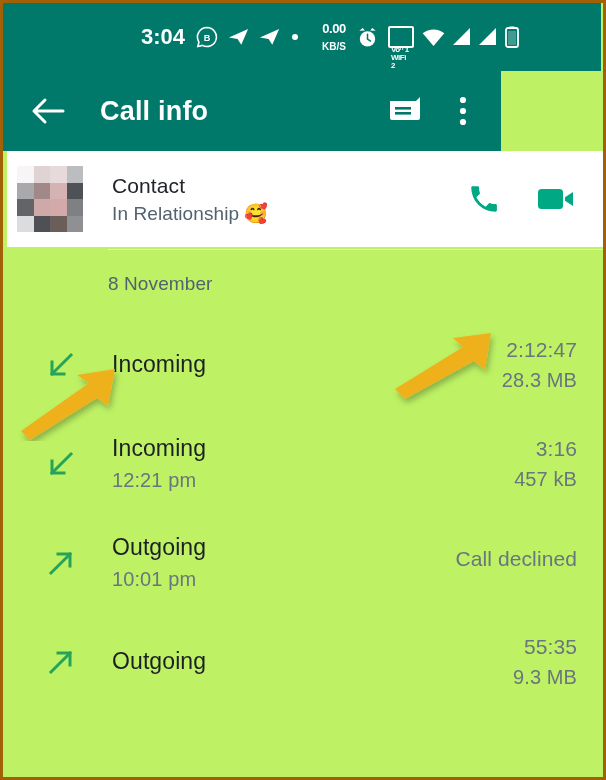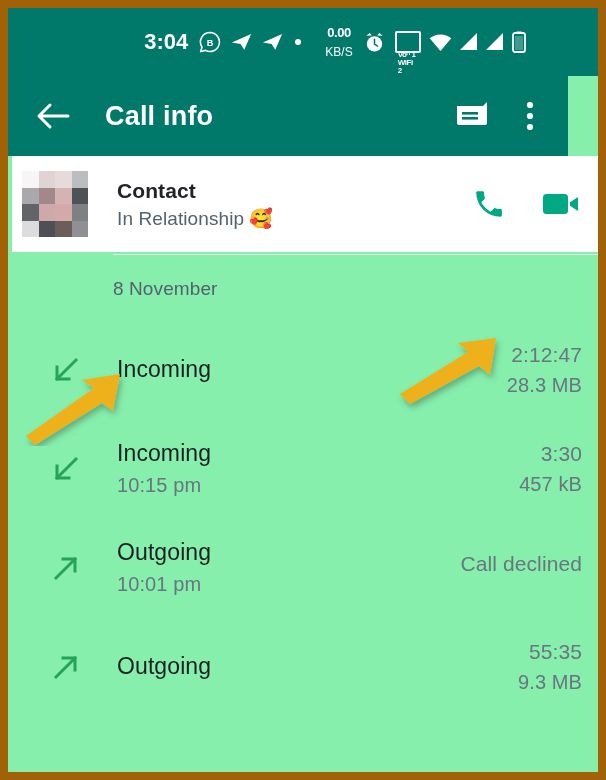--- a/index.html
+++ b/index.html
@@ -9,22 +9,22 @@
     height: 780px;
     background: #ffffff;
     font-family: "Liberation Sans", sans-serif;
     overflow: hidden;
   }
 
   #screen {
     position: relative;
     width: 606px;
     height: 780px;
-    background: #86efac;
-    border: 8px solid #a16207;
+    background: #bef264;
+    border: 3px solid #a16207;
     overflow: hidden;
   }
 
   
   .statusbar {
     position: absolute;
     left: 0; top: 0;
     width: 598px;
     height: 68px;
     background: #01796a;
@@ -49,41 +49,41 @@
   .sb-icon { display: inline-flex; align-items: center; justify-content: center; }
   .sb-gap { width: 22px; }
 
   .net-speed {
     color:#ffffff;
     text-align:center;
     line-height:1;
     margin-right: 10px;
   }
   .net-speed .n1 { font-size: 13px; font-weight: bold; display:block; letter-spacing:-0.5px;}
-  .net-speed .n2 { font-size: 12px; font-weight: normal; display:block; margin-top:7px;}
+  .net-speed .n2 { font-size: 10px; font-weight: bold; display:block; margin-top:7px;}
 
   .volte-box {
     width: 26px; height: 21px;
     border: 2px solid #fff;
     border-radius: 2px;
     color:#fff;
     font-size: 8px;
     font-weight: bold;
     line-height: 8px;
     text-align:left;
     padding: 18px 1px 0 1px;
     position: relative;
   }
   .volte-box span { display:block; letter-spacing:-0.4px;}
 
   
   .appbar {
     position: absolute;
     left: 0; top: 68px;
-    width: 560px;
+    width: 498px;
     height: 80px;
     background: #01796a;
     display: flex;
     align-items: center;
   }
   .back-btn {
     width: 56px; height: 56px;
     margin-left: 17px;
     display:flex; align-items:center; justify-content:center;
     cursor: pointer;
@@ -124,21 +124,21 @@
     display: grid;
     grid-template-columns: repeat(4, 1fr);
     grid-template-rows: repeat(4, 1fr);
     flex: none;
   }
   .avatar i { display:block; }
 
   .contact-text { margin-left: 29px; }
   .contact-name {
     font-size: 21px;
-    font-weight: bold;
+    font-weight: normal;
     color: #20242a;
     letter-spacing: 0.1px;
   }
   .contact-status {
     font-size: 19px;
     color: #53626f;
     margin-top: 4px;
     letter-spacing: 0.1px;
   }
   .contact-actions {
@@ -389,24 +389,24 @@
 
     <div class="call-item">
       <div class="call-icon">
         <svg width="32" height="32" viewBox="0 0 32 32">
           <path d="M26 6 7 25" stroke="#25a35a" stroke-width="3" stroke-linecap="square" fill="none"></path>
           <path d="M7 13v12h12" stroke="#25a35a" stroke-width="3" fill="none" stroke-linecap="square"></path>
         </svg>
       </div>
       <div class="call-main">
         <div class="call-type">Incoming</div>
-        <div class="call-time">10:15 pm</div>
+        <div class="call-time">12:21 pm</div>
       </div>
       <div class="call-right">
-        <div class="call-dur">3:30</div>
+        <div class="call-dur">3:16</div>
         <div class="call-size">457 kB</div>
       </div>
     </div>
 
     <div class="call-item">
       <div class="call-icon">
         <svg width="32" height="32" viewBox="0 0 32 32">
           <path d="M6 26 25 7" stroke="#25a35a" stroke-width="3" stroke-linecap="square" fill="none"></path>
           <path d="M13 7h12v12" stroke="#25a35a" stroke-width="3" fill="none" stroke-linecap="square"></path>
         </svg>

